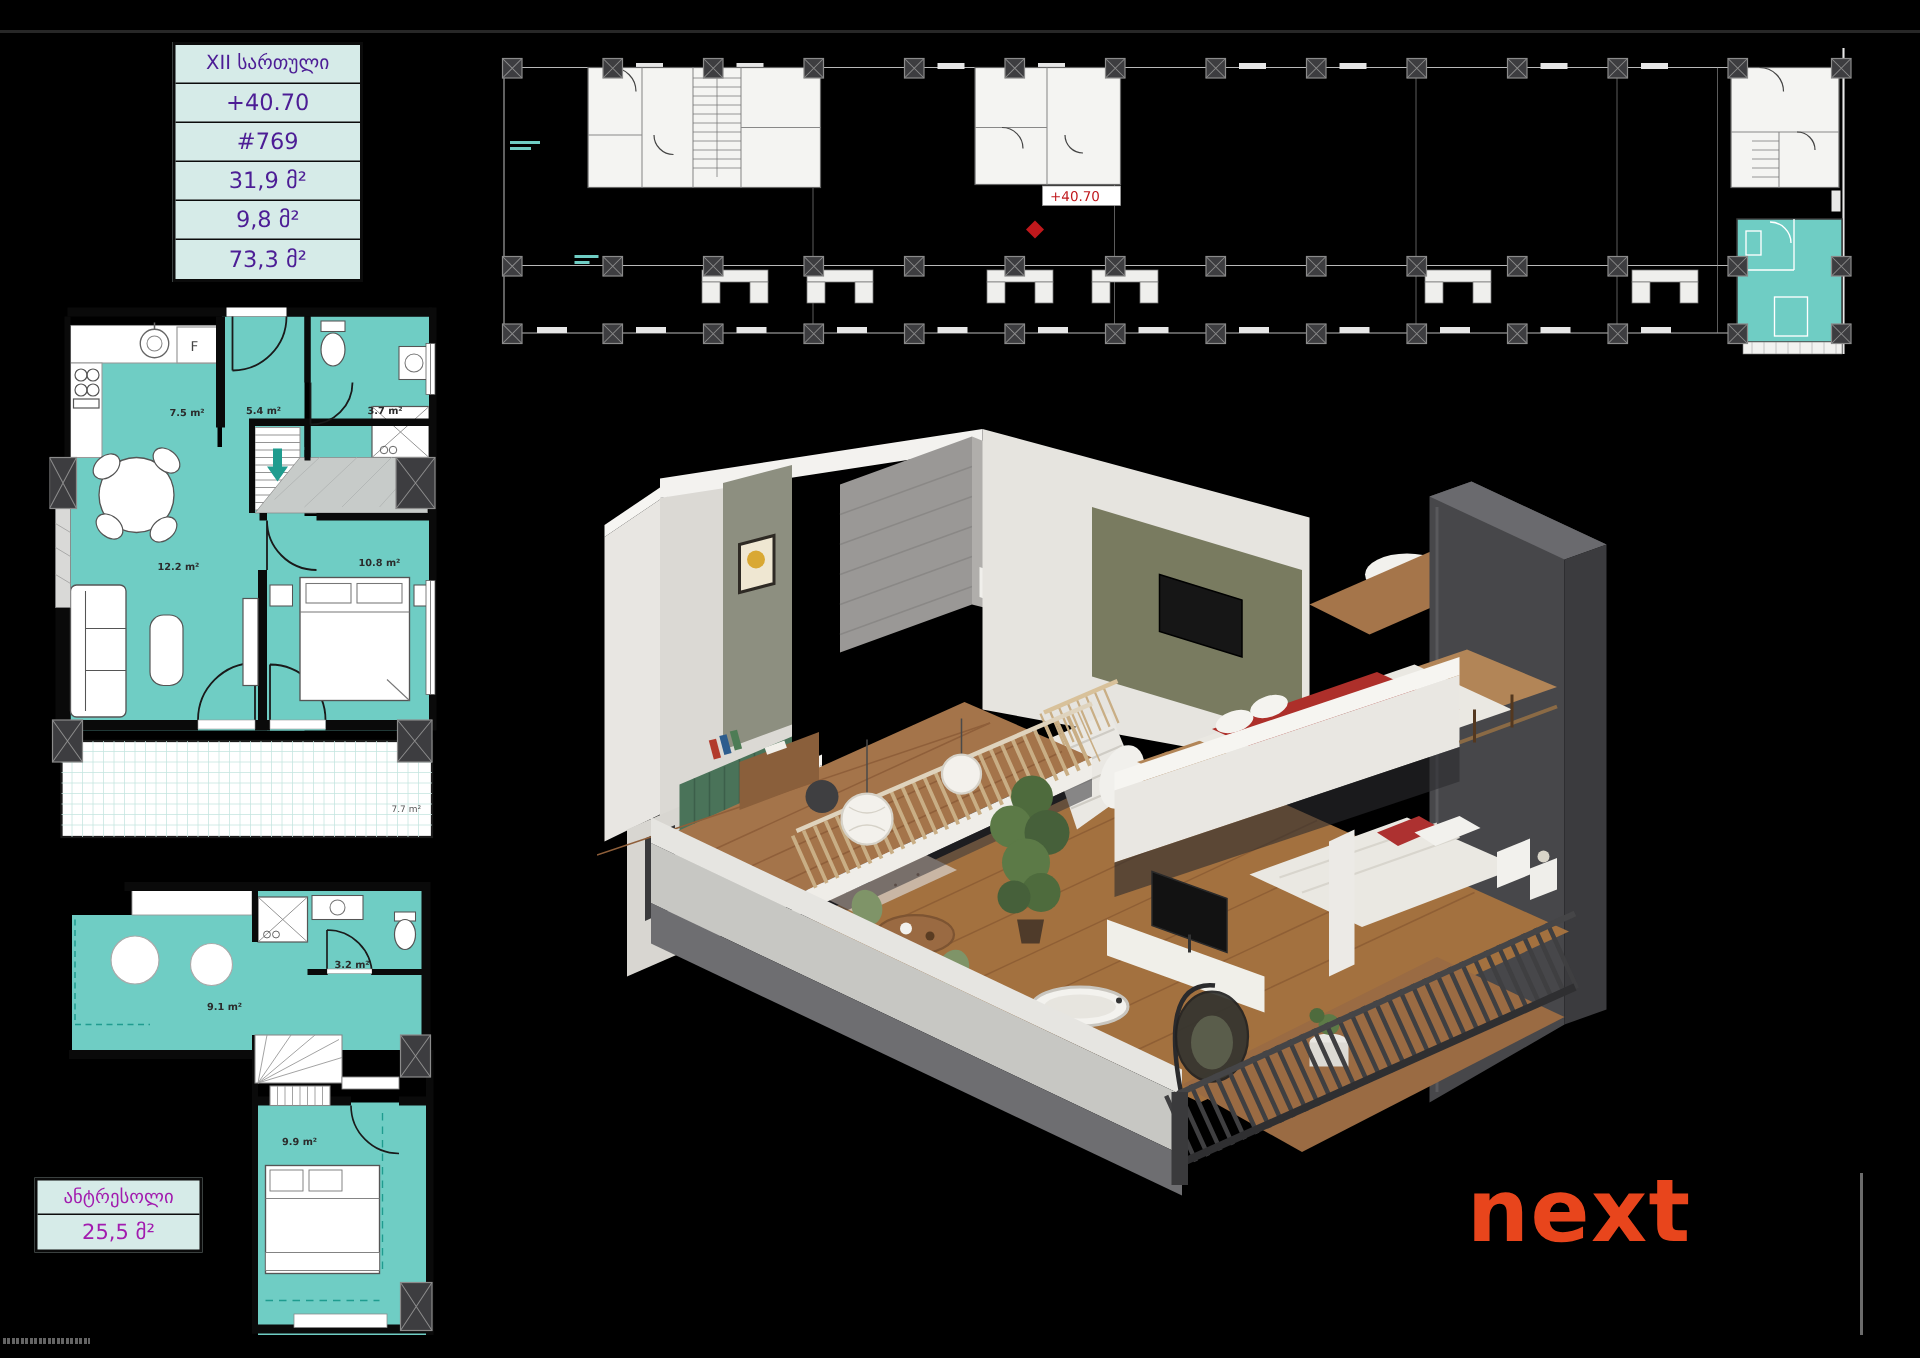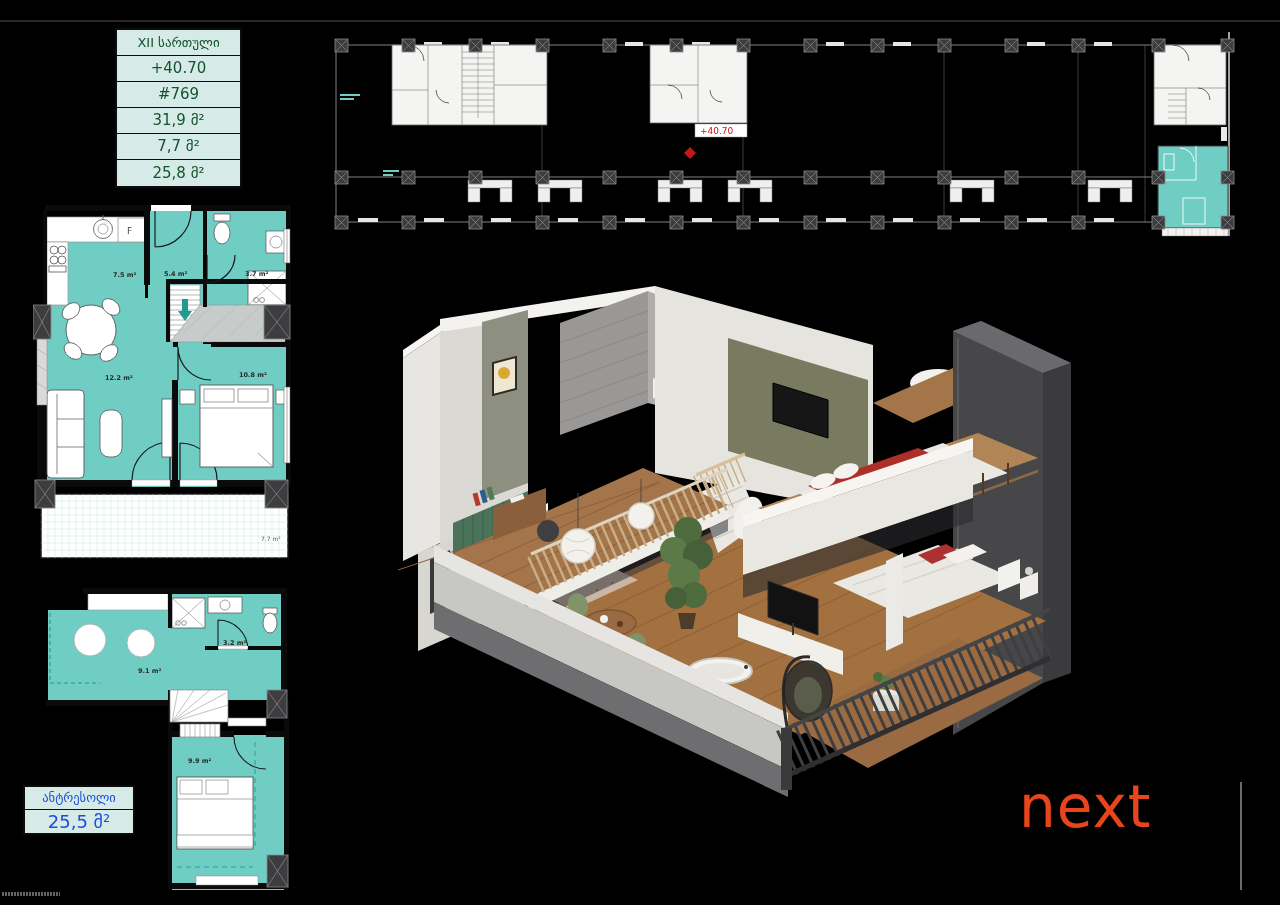--- a/index.html
+++ b/index.html
@@ -6,35 +6,35 @@
   #canvas{position:relative;width:1280px;height:905px;background:#000;overflow:hidden;
           font-family:"DejaVu Sans",sans-serif;}
   svg{display:block;}
   svg text{font-family:"DejaVu Sans",sans-serif;}
 
   .abs{position:absolute;}
 
   
   #info-table{left:115px;top:28px;width:127px;height:160px;background:#d6ebe8;
      border:2px solid #0b0b0b;box-sizing:border-box;display:grid;
-     grid-template-rows:repeat(6,1fr);color:#14532d;text-align:center;}
+     grid-template-rows:repeat(6,1fr);color:#4c1d95;text-align:center;}
   #info-table .row{border-bottom:1.5px solid #0b0b0b;display:flex;align-items:center;justify-content:center;
      font-size:15px;line-height:1;}
   #info-table .row:last-child{border-bottom:none;}
   #info-table .row.ge{font-size:13px;}
 
   
   #mezz-table{left:23px;top:785px;width:112px;height:50px;background:#d6ebe8;
      border:2px solid #0b0b0b;box-sizing:border-box;display:grid;grid-template-rows:1fr 1fr;
-     color:#1d4ed8;text-align:center;}
-  #mezz-table .row{display:flex;align-items:center;justify-content:center;font-size:18px;line-height:1;}
+     color:#a21caf;text-align:center;}
+  #mezz-table .row{display:flex;align-items:center;justify-content:center;font-size:14px;line-height:1;}
   #mezz-table .row:first-child{border-bottom:1.5px solid #0b0b0b;font-size:12.5px;}
 
   
-  #logo{left:1019px;top:784px;color:#e8451c;font-weight:normal;line-height:.80;
+  #logo{left:978px;top:784px;color:#e8451c;font-weight:bold;line-height:.80;
         letter-spacing:0px;user-select:none;}
   #logo .l1{font-size:58px;display:block;letter-spacing:1px;}
   #logo .l2{font-size:57px;display:block;letter-spacing:0px;}
   #logo .dot{font-size:57px;}
 
   .frame-line{background:#272727;}
   #right-edge-line{left:1240px;top:782px;width:2px;height:108px;background:#8f8f8f;opacity:.75;}
   #fine-print{left:2px;top:892px;width:58px;height:4px;opacity:.65;
      background:repeating-linear-gradient(90deg,#9a9a9a 0 2px,transparent 2px 3px);}
 </style>
@@ -43,22 +43,22 @@
 
 <div id="canvas">
 
   <div class="abs frame-line" style="left:0;top:20px;width:1280px;height:2px;"></div>
 
   <div class="abs" id="info-table">
     <div class="row ge">XII სართული</div>
     <div class="row">+40.70</div>
     <div class="row">#769</div>
     <div class="row">31,9 მ²</div>
-    <div class="row">7,7 მ²</div>
-    <div class="row">25,8 მ²</div>
+    <div class="row">9,8 მ²</div>
+    <div class="row">73,3 მ²</div>
   </div>
 
   <svg class="abs" style="left:328px;top:30px;" width="910" height="208" viewBox="0 0 910 208">
     <defs>
       <g id="col13">
         <rect width="13" height="13" fill="#3d3d40" stroke="#8b8b8b" stroke-width="0.8"></rect>
         <path d="M0 0 L13 13 M13 0 L0 13" stroke="#8b8b8b" stroke-width="0.7"></path>
       </g>
     </defs>
     <rect width="910" height="208" fill="#000"></rect>

